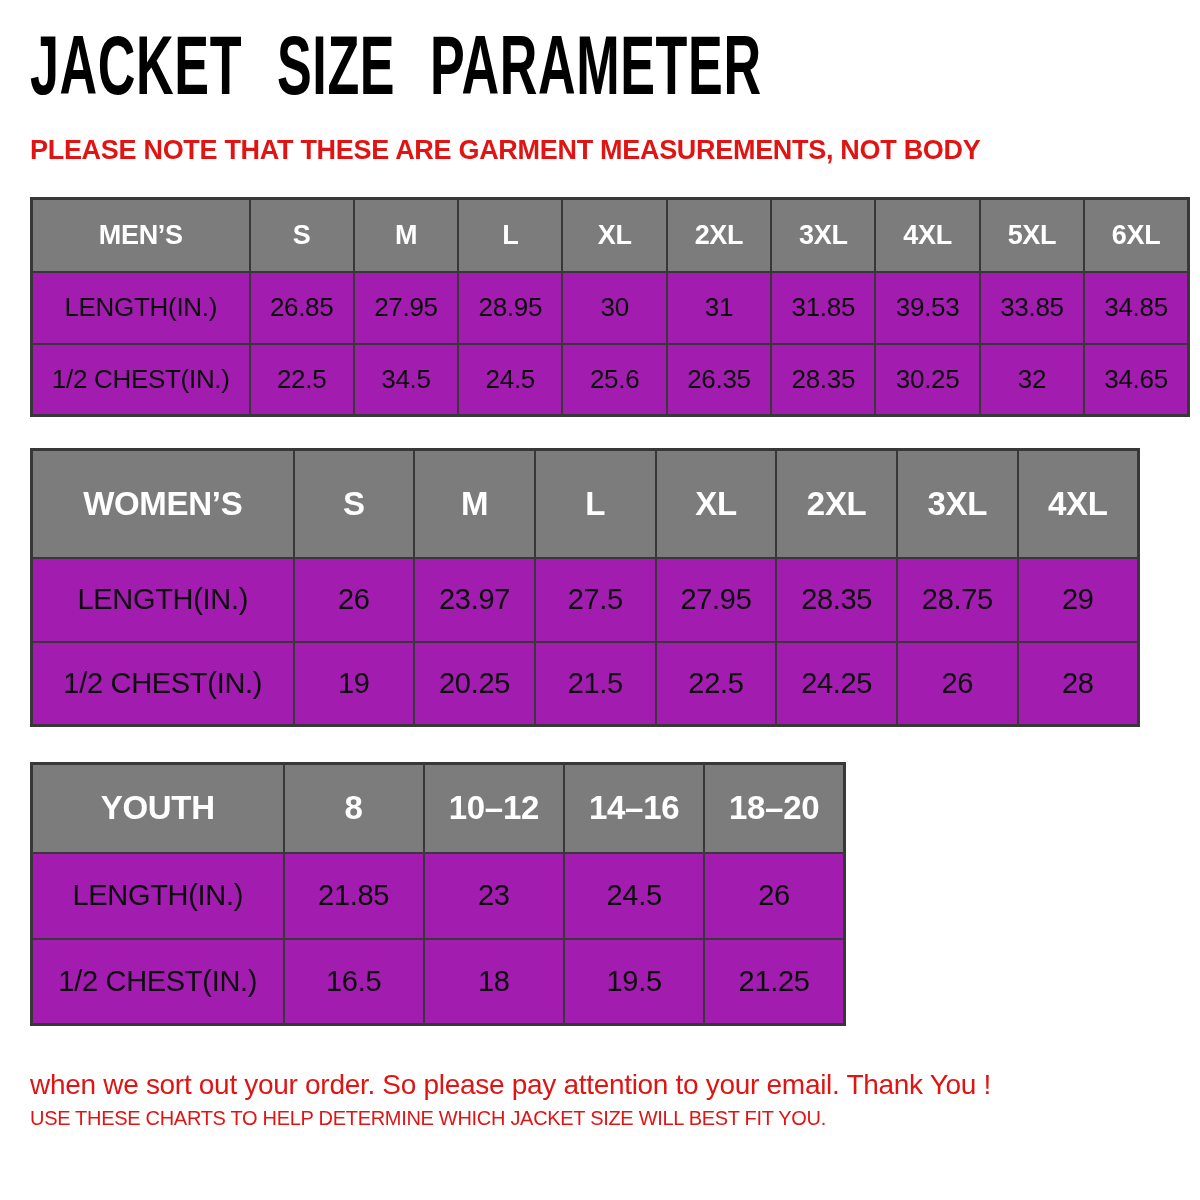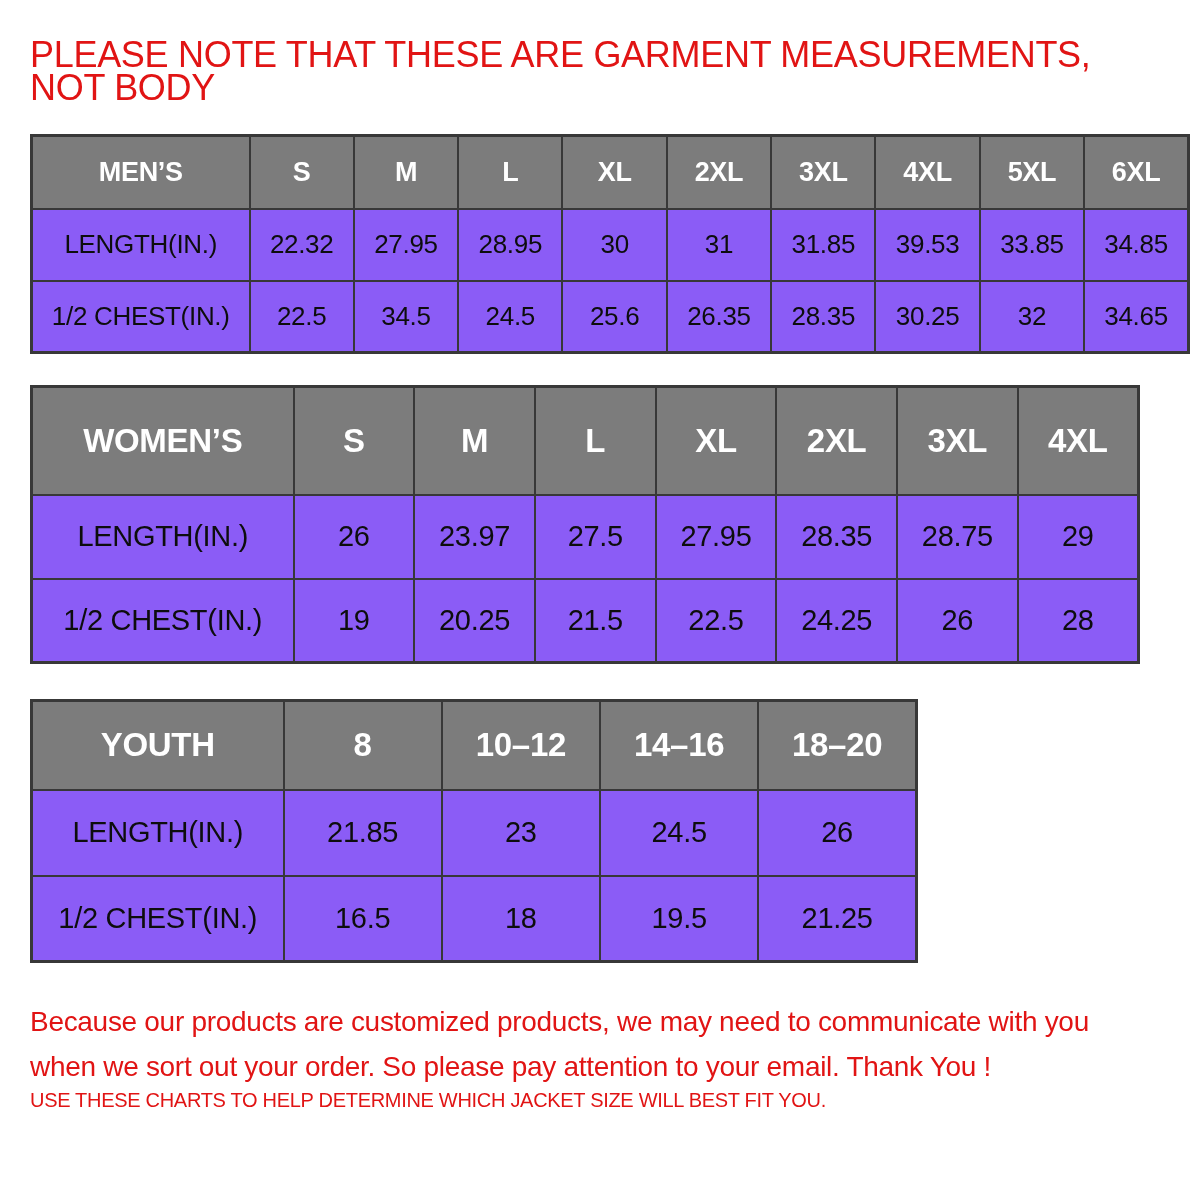--- a/index.html
+++ b/index.html
@@ -30,25 +30,25 @@
     transform-origin: left center;
     font-size: 84px;
     font-weight: bold;
     color: #000;
     letter-spacing: 1px;
     word-spacing: 0.38em;
   }
 
   
   .note {
-    margin-top: 16px;
+    margin-top: 26px;
     color: var(--red);
-    font-size: 36px;
+    font-size: 27px;
     line-height: 33px;
-    font-weight: normal;
+    font-weight: bold;
     letter-spacing: -0.3px;
   }
 
   
   .tblwrap { }
   table.tbl {
     border-collapse: collapse;
     table-layout: fixed;
     text-align: center;
     color: #0d0d0d;
@@ -56,37 +56,37 @@
   }
   table.tbl, table.tbl th, table.tbl td {
     border: 2px solid var(--border);
   }
   table.tbl { border-width: 3px; }
   table.tbl thead th {
     background: var(--gray);
     color: #ffffff;
     font-weight: bold;
   }
-  table.tbl td { background: #8b5cf6; vertical-align: middle; }
+  table.tbl td { background: #a21caf; vertical-align: middle; }
 
   .mens-wrap   { margin-top: 30px; }
   .womens-wrap { margin-top: 31px; }
   .youth-wrap  { margin-top: 35px; }
 
   table.mens { width: 1160px; }
   table.mens col.first { width: 218px; }
   table.mens thead th { height: 73px; font-size: 27px; }
   table.mens tbody td { height: 72px; font-size: 26px; }
 
   table.womens { width: 1110px; }
   table.womens col.first { width: 262px; }
   table.womens thead th { height: 108px; font-size: 33px; }
   table.womens tbody td { height: 84px; font-size: 29px; }
 
-  table.youth { width: 888px; }
+  table.youth { width: 816px; }
   table.youth col.first { width: 252px; }
   table.youth thead th { height: 89px; font-size: 33px; }
   table.youth tbody td { height: 86px; font-size: 29px; }
 
   
   .footer-note {
     margin-top: 36px;
     color: var(--red);
     font-size: 28px;
     line-height: 45px;
@@ -99,20 +99,23 @@
     font-size: 20px;
     letter-spacing: -0.3px;
     white-space: nowrap;
   }
 </style>
 </head>
 <body>
 
 <div class="page">
 
+  <h1 class="title">
+    <span class="title-inner">JACKET SIZE PARAMETER</span>
+  </h1>
 
   <div class="note">
     <div>PLEASE NOTE THAT THESE ARE GARMENT MEASUREMENTS, NOT BODY</div>
   </div>
 
   <div class="tblwrap mens-wrap">
       <table class="tbl mens">
         <colgroup>
           <col class="first">
           <col>
@@ -135,21 +138,21 @@
             <th>2XL</th>
             <th>3XL</th>
             <th>4XL</th>
             <th>5XL</th>
             <th>6XL</th>
           </tr>
         </thead>
         <tbody>
           <tr>
             <td>LENGTH(IN.)</td>
-            <td>22.32</td>
+            <td>26.85</td>
             <td>27.95</td>
             <td>28.95</td>
             <td>30</td>
             <td>31</td>
             <td>31.85</td>
             <td>39.53</td>
             <td>33.85</td>
             <td>34.85</td>
           </tr>
           <tr>
@@ -248,19 +251,18 @@
             <td>16.5</td>
             <td>18</td>
             <td>19.5</td>
             <td>21.25</td>
           </tr>
         </tbody>
       </table>
     </div>
 
   <div class="footer-note">
-    <div>Because our products are customized products, we may need to communicate with you</div>
     <div>when we sort out your order. So please pay attention to your email. Thank You !</div>
   </div>
 
   <div class="fit-advice">USE THESE CHARTS TO HELP DETERMINE WHICH JACKET SIZE WILL BEST FIT YOU.</div>
 
 </div>
 
 </body></html>

